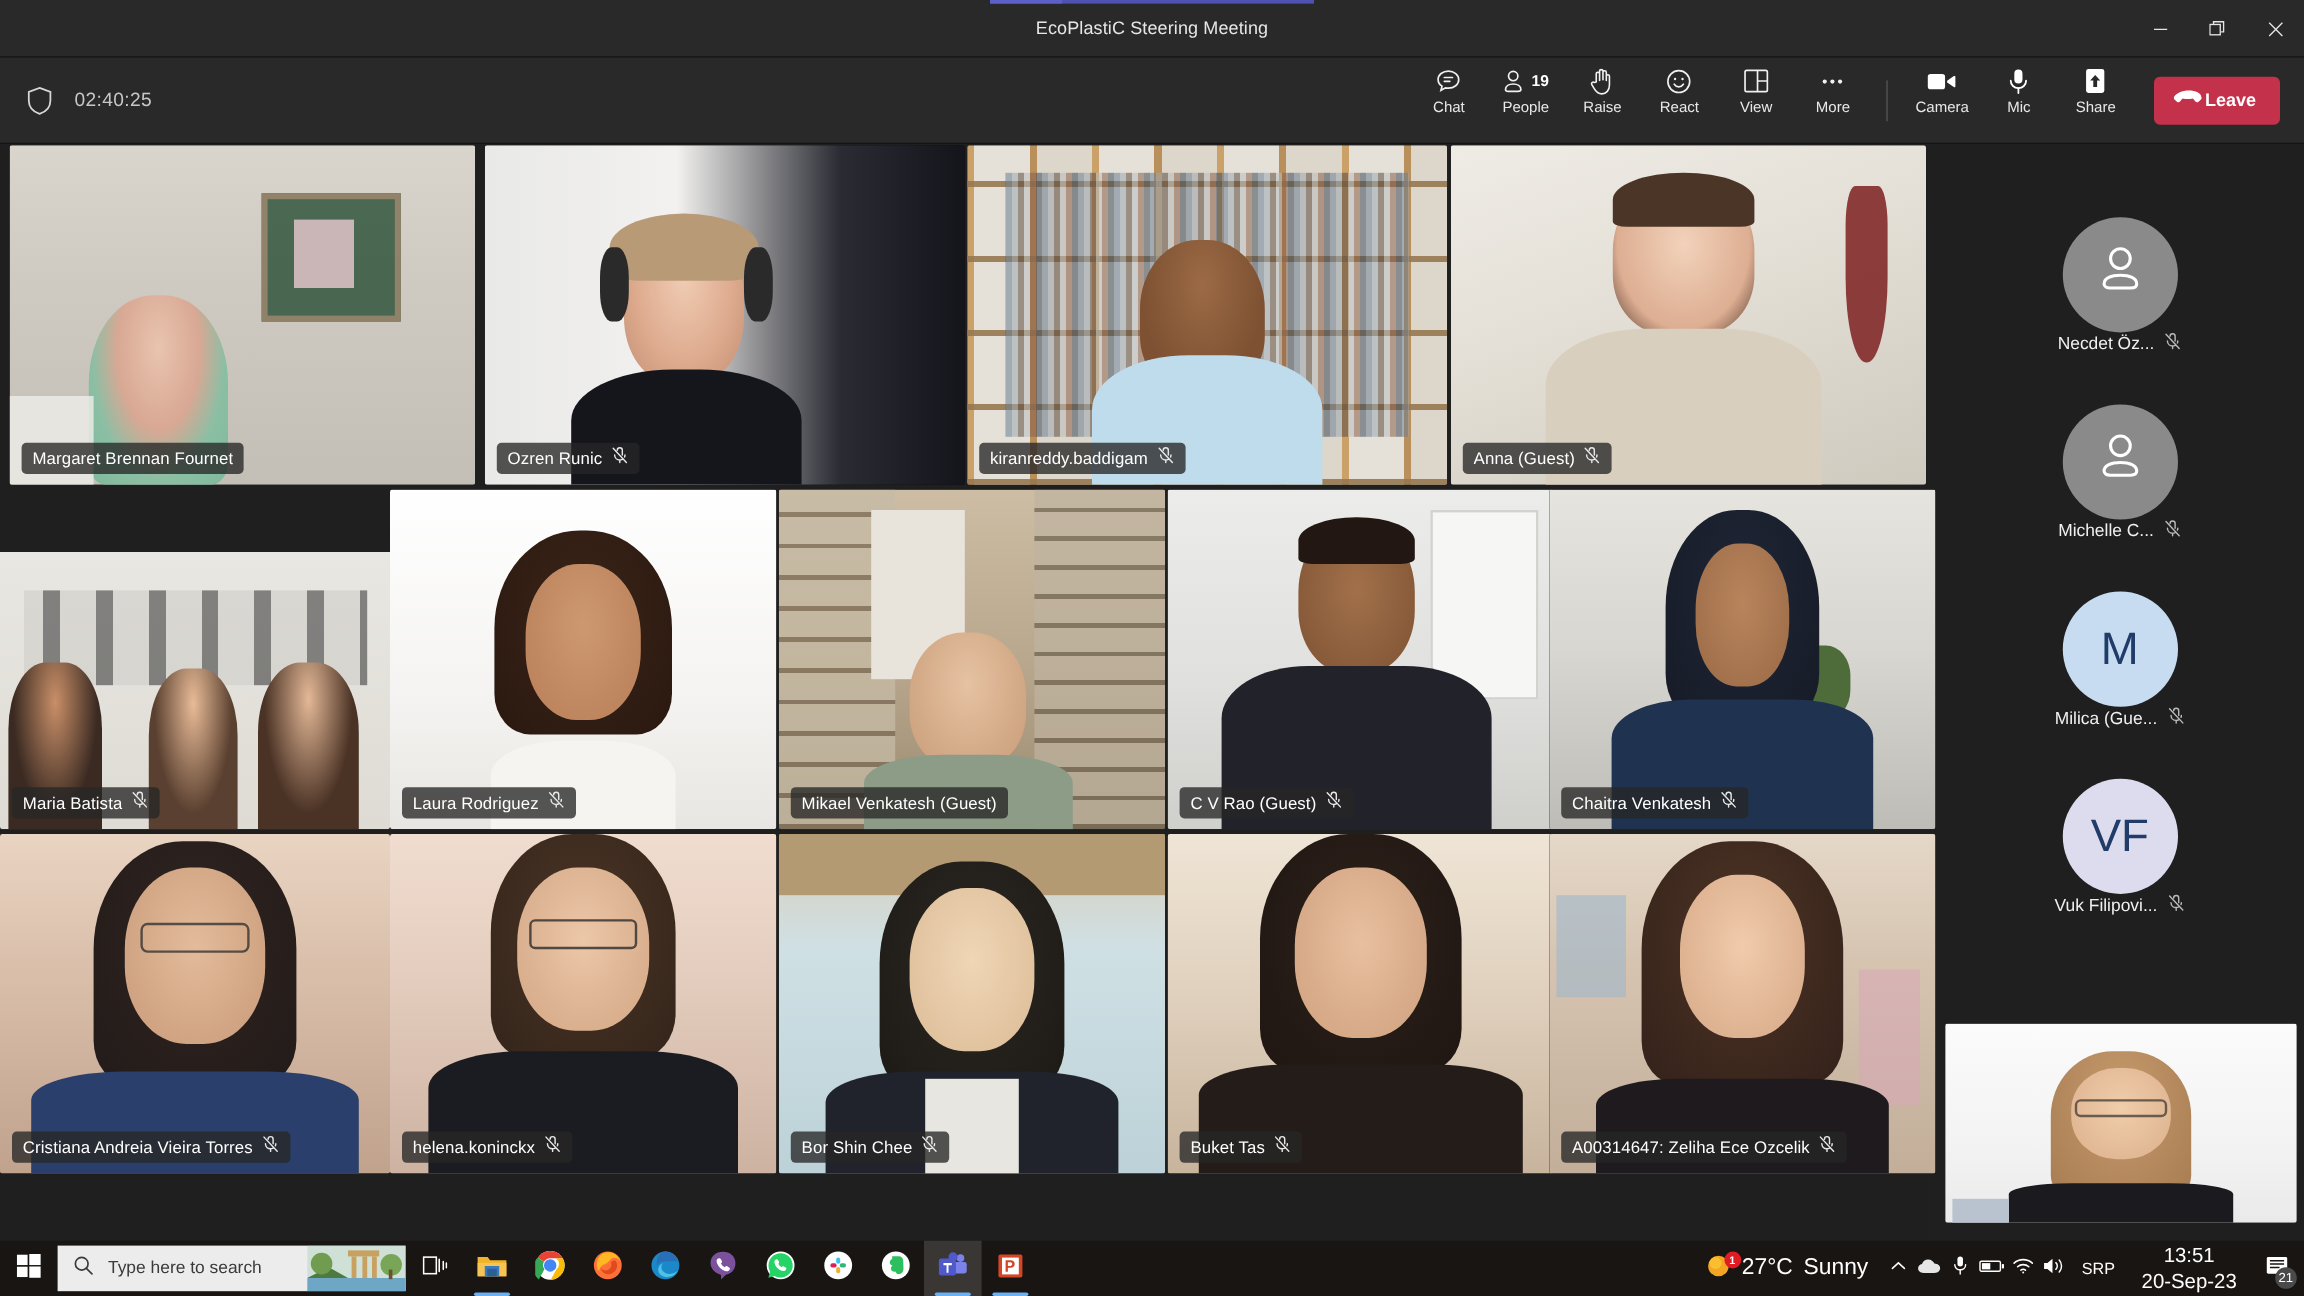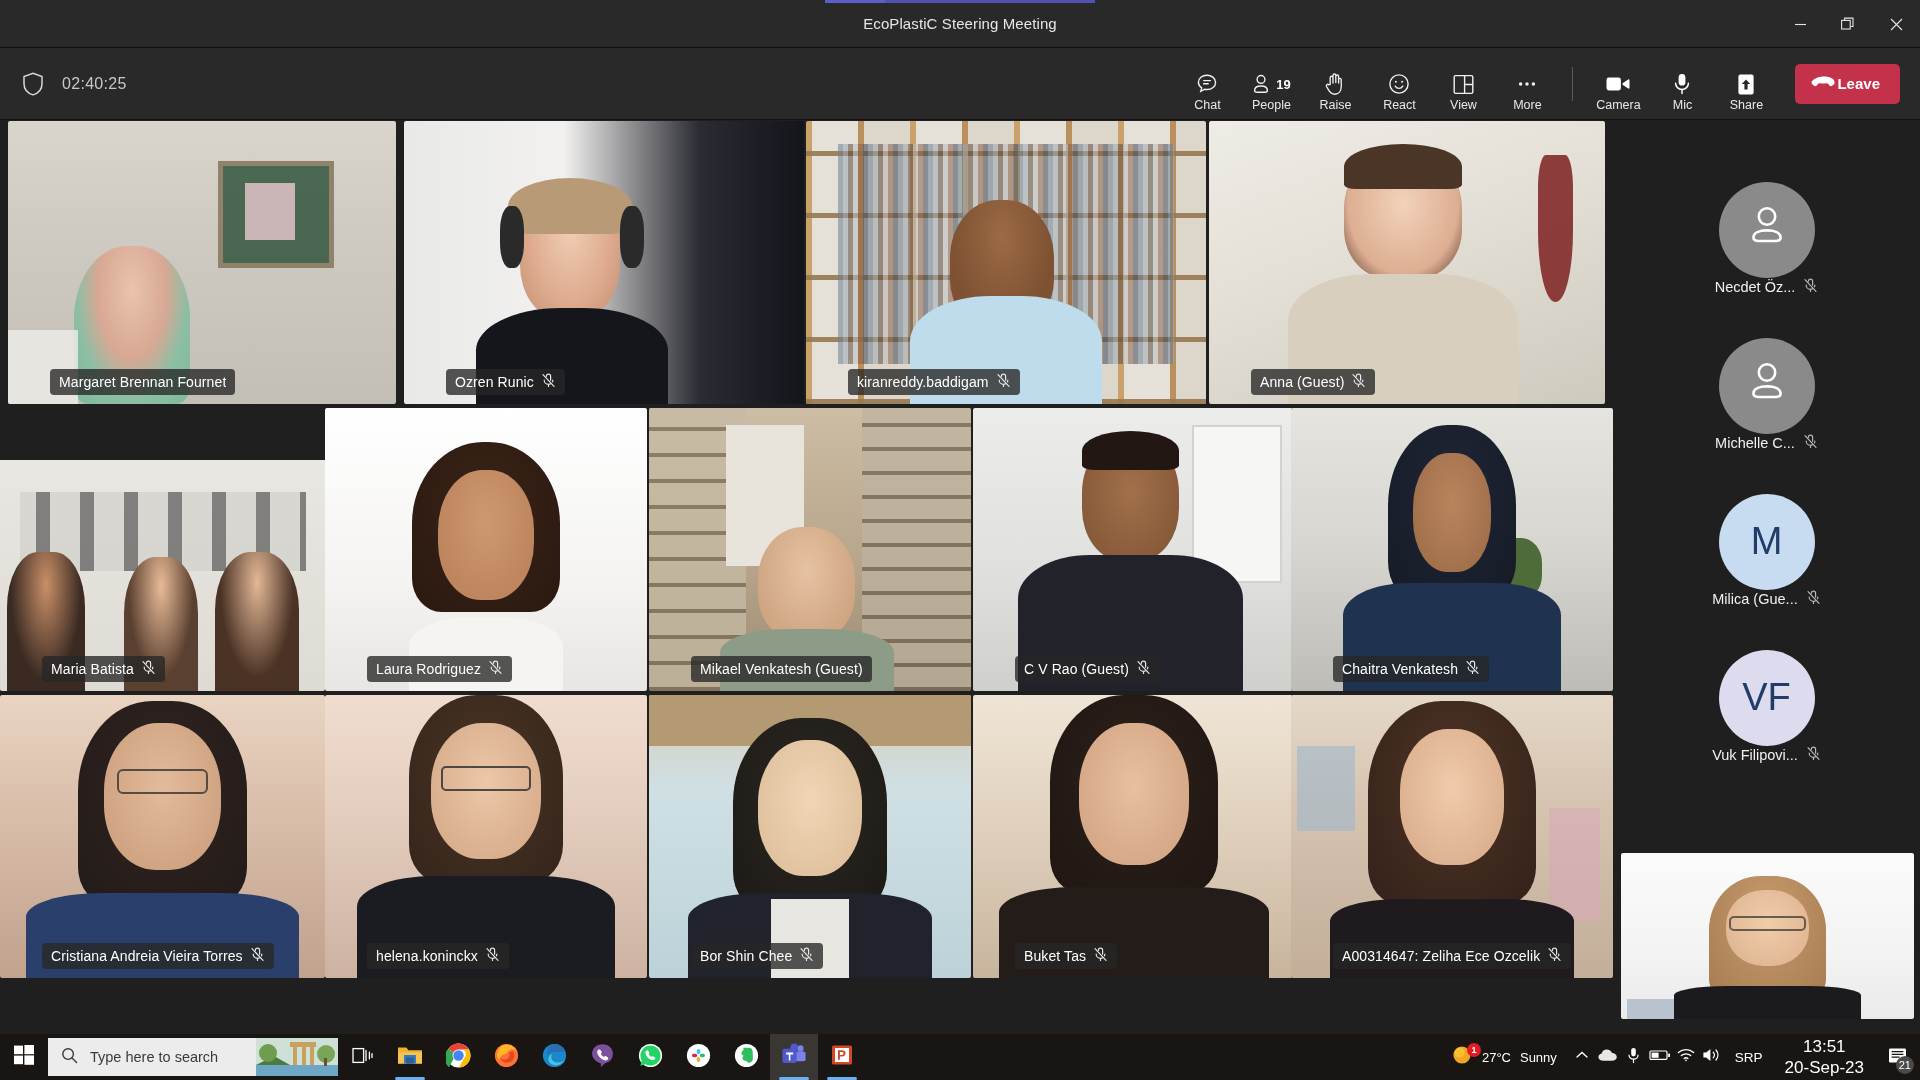--- a/index.html
+++ b/index.html
@@ -98,21 +98,21 @@
     align-items: center;
     padding-right: 20px;
     gap: 2px;
   }
   .tb-item {
     width: 62px;
     height: 56px;
     display: flex;
     flex-direction: column;
     align-items: center;
-    justify-content: flex-end;
+    justify-content: flex-start;
     gap: 3px;
     border-radius: 5px;
     cursor: pointer;
     position: relative;
   }
   .tb-icon {
     height: 24px;
     display: flex;
     align-items: center;
     justify-content: center;
@@ -180,21 +180,20 @@
     left: 10px;
     bottom: 9px;
     height: 26px;
     padding: 0 9px;
     background: rgba(38,38,38,0.78);
     border-radius: 4px;
     display: flex;
     align-items: center;
     gap: 7px;
     max-width: calc(100% - 20px);
-    margin-left: 32px;
   }
   .nameplate-text {
     font-size: 14px;
     color: #ffffff;
     white-space: nowrap;
     overflow: hidden;
     text-overflow: ellipsis;
     letter-spacing: 0.1px;
   }
   .mute-ico { flex: 0 0 auto; display: block; }
@@ -322,21 +321,21 @@
   .weather {
     display: flex;
     align-items: center;
     gap: 9px;
     padding: 0 12px 0 8px;
     height: 46px;
     cursor: pointer;
     position: relative;
   }
   .weather-text {
-    font-size: 13px;
+    font-size: 19px;
     color: #fff;
     white-space: nowrap;
   }
   .weather-badge {
     position: absolute;
     left: 24px;
     top: 9px;
     width: 14px;
     height: 14px;
     border-radius: 50%;

